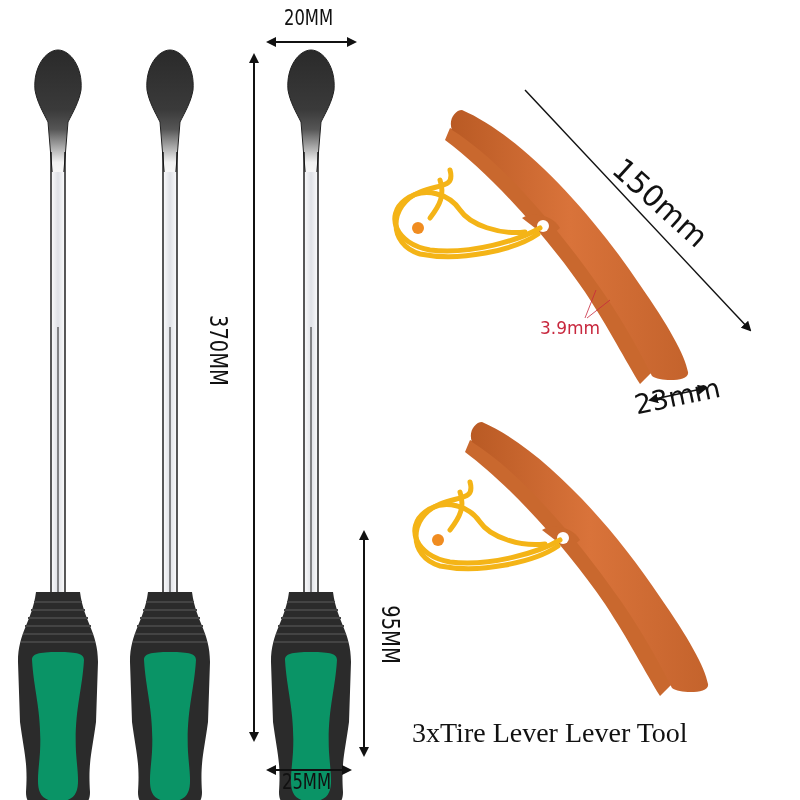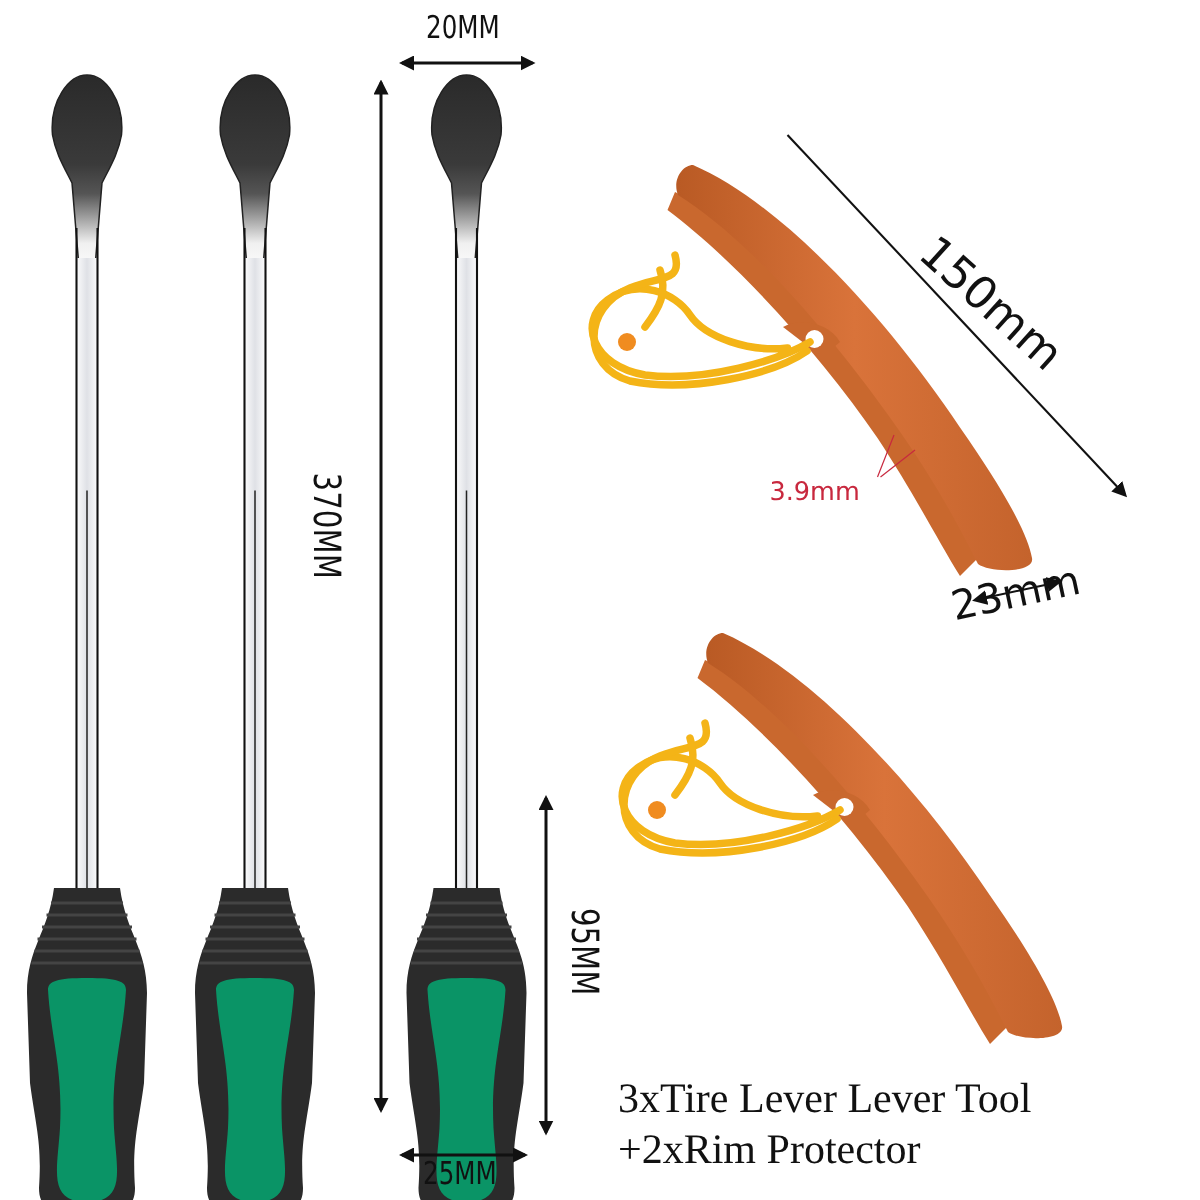--- a/index.html
+++ b/index.html
@@ -7,21 +7,21 @@
     .canvas { position: absolute; left: 0; top: 0; width: 800px; height: 800px; }
     .dim-label {
       position: absolute; color: #111; font-family: "DejaVu Sans", sans-serif;
       font-weight: normal; white-space: nowrap; line-height: 1;
     }
     .lbl-20mm { left: 284px; top: 8px; font-size: 21px; letter-spacing: 0px; transform: scaleX(0.78); transform-origin: left top; }
     .lbl-25mm { left: 282px; top: 772px; font-size: 21px; transform: scaleX(0.78); transform-origin: left top; }
     .lbl-370mm { left: 168px; top: 338px; font-size: 25px; transform: rotate(90deg) scaleX(0.78); transform-origin: center; width: 100px; text-align: center; }
     .lbl-95mm { left: 350px; top: 622px; font-size: 25px; transform: rotate(90deg) scaleX(0.78); transform-origin: center; width: 80px; text-align: center; }
     .lbl-150mm { left: 600px; top: 188px; font-size: 30px; transform: rotate(42deg); transform-origin: center; width: 120px; text-align: center; font-family: "DejaVu Sans", sans-serif; }
-    .lbl-39mm { left: 513px; top: 320px; font-size: 17px; color: #c8283e; font-family: "DejaVu Sans", sans-serif; }
+    .lbl-39mm { left: 540px; top: 320px; font-size: 17px; color: #c8283e; font-family: "DejaVu Sans", sans-serif; }
     .lbl-23mm { left: 632px; top: 392px; font-size: 27px; transform: rotate(-12deg); transform-origin: left top; font-family: "DejaVu Sans", sans-serif; }
     .caption {
       position: absolute; left: 412px; top: 716px; font-size: 28px; line-height: 34px; color: #111;
       font-family: Liberation Serif, serif; white-space: nowrap;
     }
     .caption div { display: block; }
   </style>
 </head>
 <body>
 
@@ -134,14 +134,13 @@
 <div class="dim-label lbl-20mm">20MM</div>
 <div class="dim-label lbl-370mm">370MM</div>
 <div class="dim-label lbl-95mm">95MM</div>
 <div class="dim-label lbl-25mm">25MM</div>
 <div class="dim-label lbl-150mm">150mm</div>
 <div class="dim-label lbl-39mm">3.9mm</div>
 <div class="dim-label lbl-23mm">23mm</div>
 
 <div class="caption">
   <div>3xTire Lever Lever Tool</div>
-  <div>+2xRim Protector</div>
 </div>
 
 </body></html>

